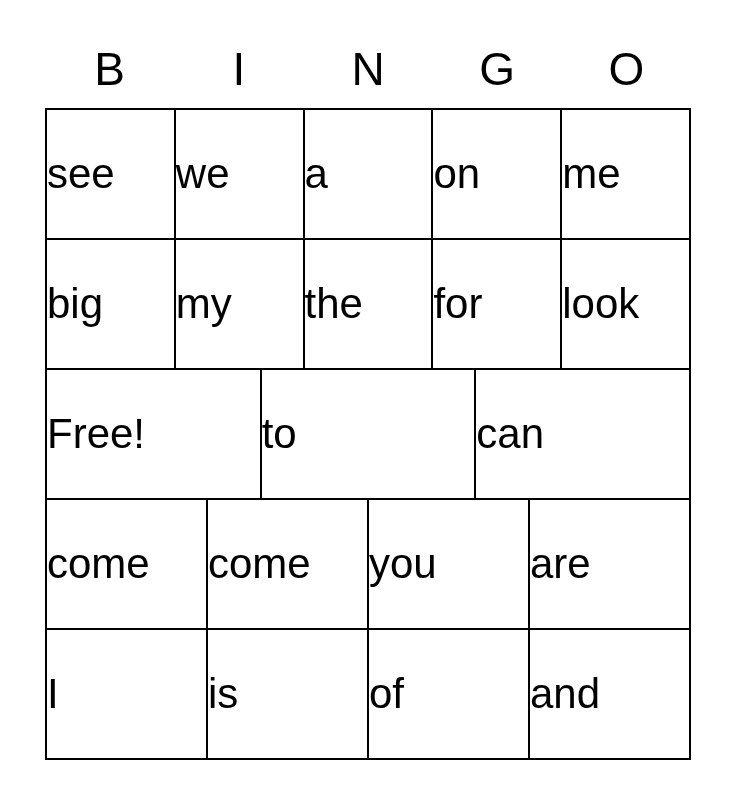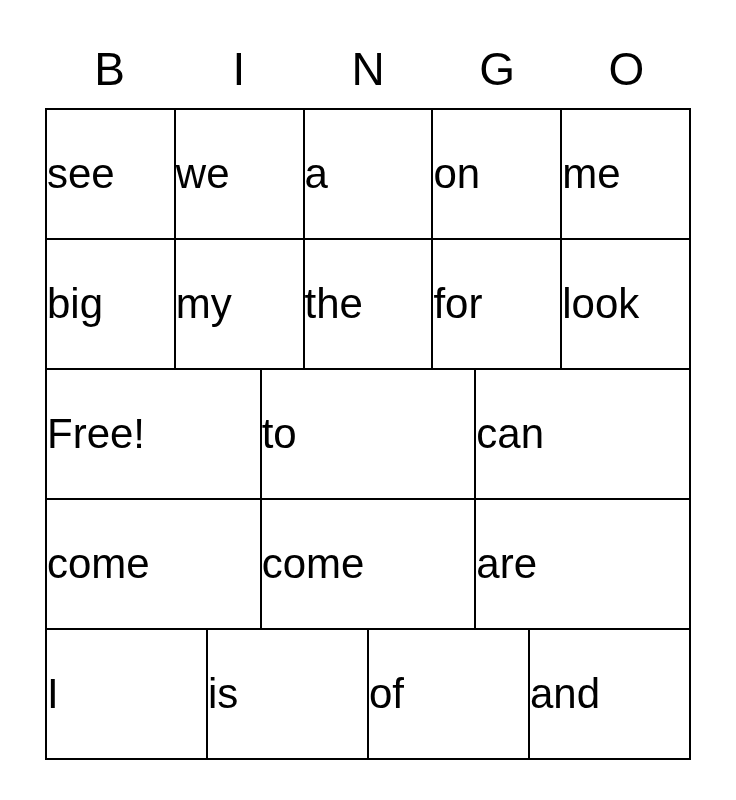--- a/index.html
+++ b/index.html
@@ -126,20 +126,23 @@
     </div>
 
     <div class="grid-row">
       <div class="cell">
           <span>come</span>
         </div>
       <div class="cell">
           <span>come</span>
         </div>
       <div class="cell">
+          <span>you</span>
+        </div>
+      <div class="cell">
           <span>are</span>
         </div>
     </div>
 
     <div class="grid-row">
       <div class="cell">
           <span>I</span>
         </div>
       <div class="cell">
           <span>is</span>

